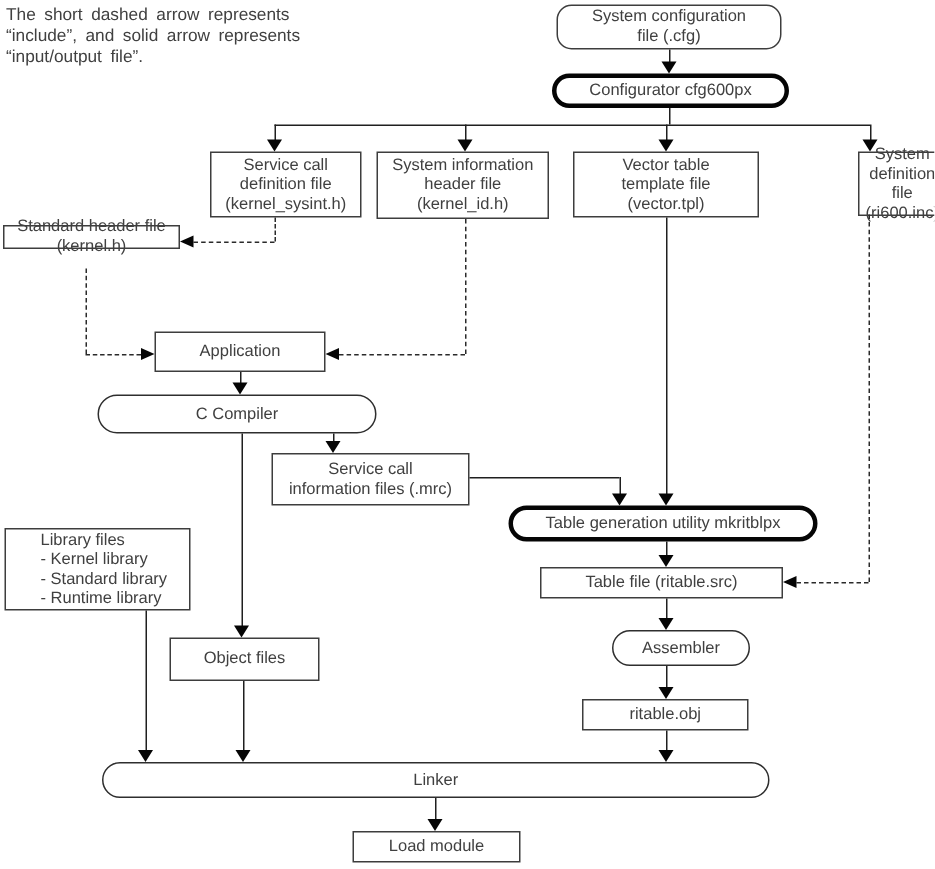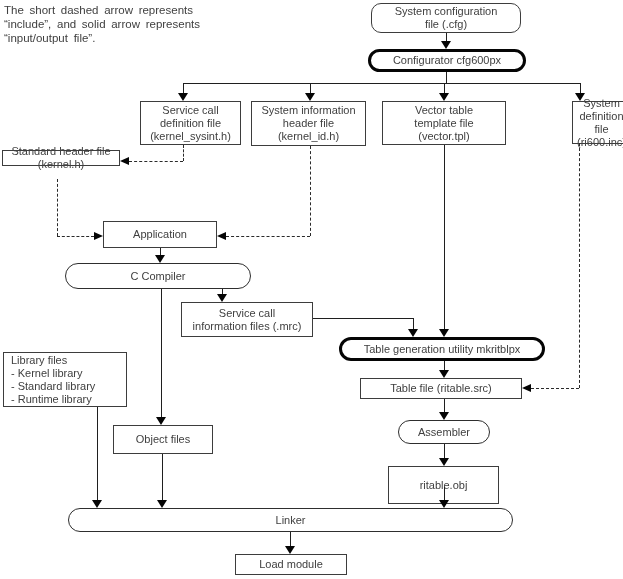--- a/index.html
+++ b/index.html
@@ -13,21 +13,21 @@
   }
   .box {
     position:absolute; box-sizing:border-box; background:#fff;
     border:1px solid #3d3d3d;
     display:flex; align-items:center; justify-content:center;
     font-size:11px; line-height:13px; text-align:center;
   }
   .box span { white-space:pre-line; }
   .round { border-radius:13px; border-color:#2e2e2e; }
   .thick { border:3px solid #050505; border-radius:13px; }
-  .left-text { justify-content:flex-start; text-align:left; padding-left:7px; }
+  .left-text { justify-content:flex-start; text-align:left; padding-left:23px; }
   .vl { position:absolute; width:0; border-left:1px solid #1f1f1f; }
   .hl { position:absolute; height:0; border-top:1px solid #1f1f1f; }
   .vd { position:absolute; width:0; border-left:1px dashed #2a2a2a; }
   .hd { position:absolute; height:0; border-top:1px dashed #2a2a2a; }
   .ad { position:absolute; width:0; height:0;
         border-left:5px solid transparent; border-right:5px solid transparent;
         border-top:8px solid #050505; }
   .al { position:absolute; width:0; height:0;
         border-top:4px solid transparent; border-bottom:4px solid transparent;
         border-right:9px solid #050505; }
@@ -87,24 +87,24 @@
       <span>Service call
 information files (.mrc)</span>
     </div>
 
   <div class="box thick" style="left:339px; top:337px; width:206px; height:24px;">
       <span>Table generation utility mkritblpx</span>
     </div>
   <div class="box" style="left:360px; top:378px; width:162px; height:21px;">
       <span>Table file (ritable.src)</span>
     </div>
-  <div class="box round" style="left:398px; top:420px; width:92px; height:24px;">
+  <div class="box round" style="left:408px; top:420px; width:92px; height:24px;">
       <span>Assembler</span>
     </div>
-  <div class="box" style="left:388px; top:466px; width:111px; height:38px;">
+  <div class="box" style="left:388px; top:466px; width:111px; height:21px;">
       <span>ritable.obj</span>
     </div>
 
   <div class="box left-text" style="left:3px; top:352px; width:124px; height:55px;">
       <span>Library files
 - Kernel library
 - Standard library
 - Runtime library</span>
     </div>
   <div class="box round" style="left:68px; top:508px; width:445px; height:24px;">

